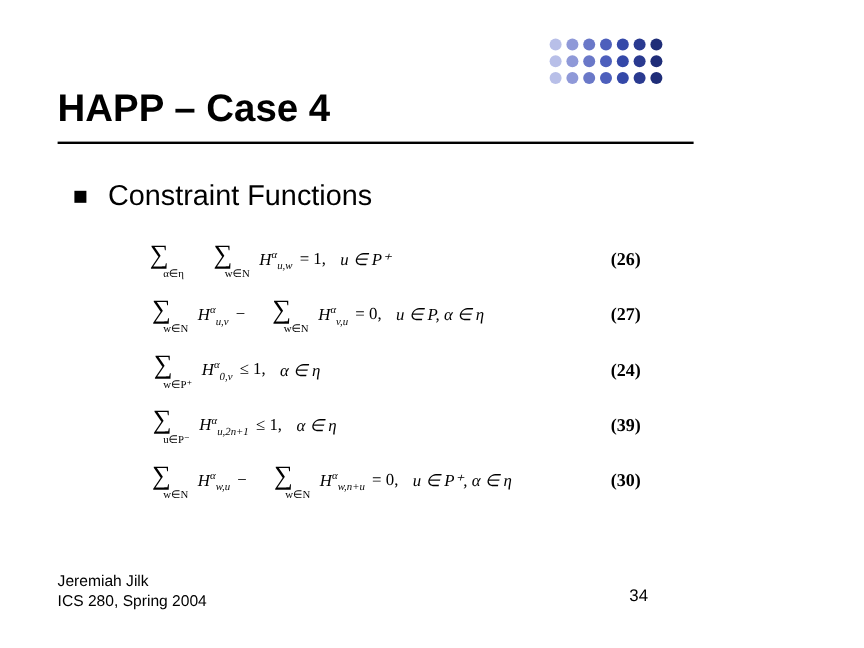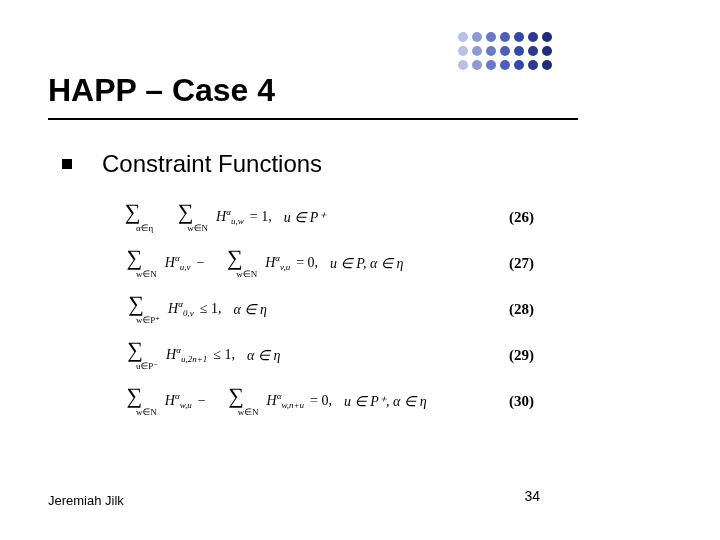--- a/index.html
+++ b/index.html
@@ -53,21 +53,21 @@
     height: 2px;
     background: #000;
   }
   
   .sub {
     position: absolute;
     top: 150px;
     left: 62px;
     display: flex;
     align-items: center;
-    gap: 30px;
+    gap: 18px;
   }
   .bullet {
     width: 10px;
     height: 10px;
     background: #000;
   }
   .sub-text {
     font-size: 24px;
     color: #000;
   }
@@ -237,33 +237,33 @@
       <div class="eq-row">
         <div class="eq-body">
           <span class="sum">
             <span class="sigma">∑</span>
             <span class="below">w∈P⁺</span>
           </span>
           <span class="term">H<sup>α</sup><sub>0,v</sub></span>
           <span> ≤ 1, </span>
           <span class="cond">α ∈ η</span>
         </div>
-        <div class="eq-num">(28)</div>
+        <div class="eq-num">(24)</div>
       </div>
       <div class="eq-row">
         <div class="eq-body">
           <span class="sum">
             <span class="sigma">∑</span>
             <span class="below">u∈P⁻</span>
           </span>
           <span class="term">H<sup>α</sup><sub>u,2n+1</sub></span>
           <span> ≤ 1, </span>
           <span class="cond">α ∈ η</span>
         </div>
-        <div class="eq-num">(29)</div>
+        <div class="eq-num">(39)</div>
       </div>
       <div class="eq-row">
         <div class="eq-body">
           <span class="sum">
             <span class="sigma">∑</span>
             <span class="below">w∈N</span>
           </span>
           <span class="term">H<sup>α</sup><sub>w,u</sub></span>
           <span>  −  </span>
           <span class="sum">
@@ -273,16 +273,17 @@
           <span class="term">H<sup>α</sup><sub>w,n+u</sub></span>
           <span> = 0, </span>
           <span class="cond">u ∈ P⁺, α ∈ η</span>
         </div>
         <div class="eq-num">(30)</div>
       </div>
     </div>
 
   <div class="footer">
     <div>Jeremiah Jilk</div>
+    <div>ICS 280, Spring 2004</div>
   </div>
 
   <div class="page-num">34</div>
 </div>
 
 </body></html>

